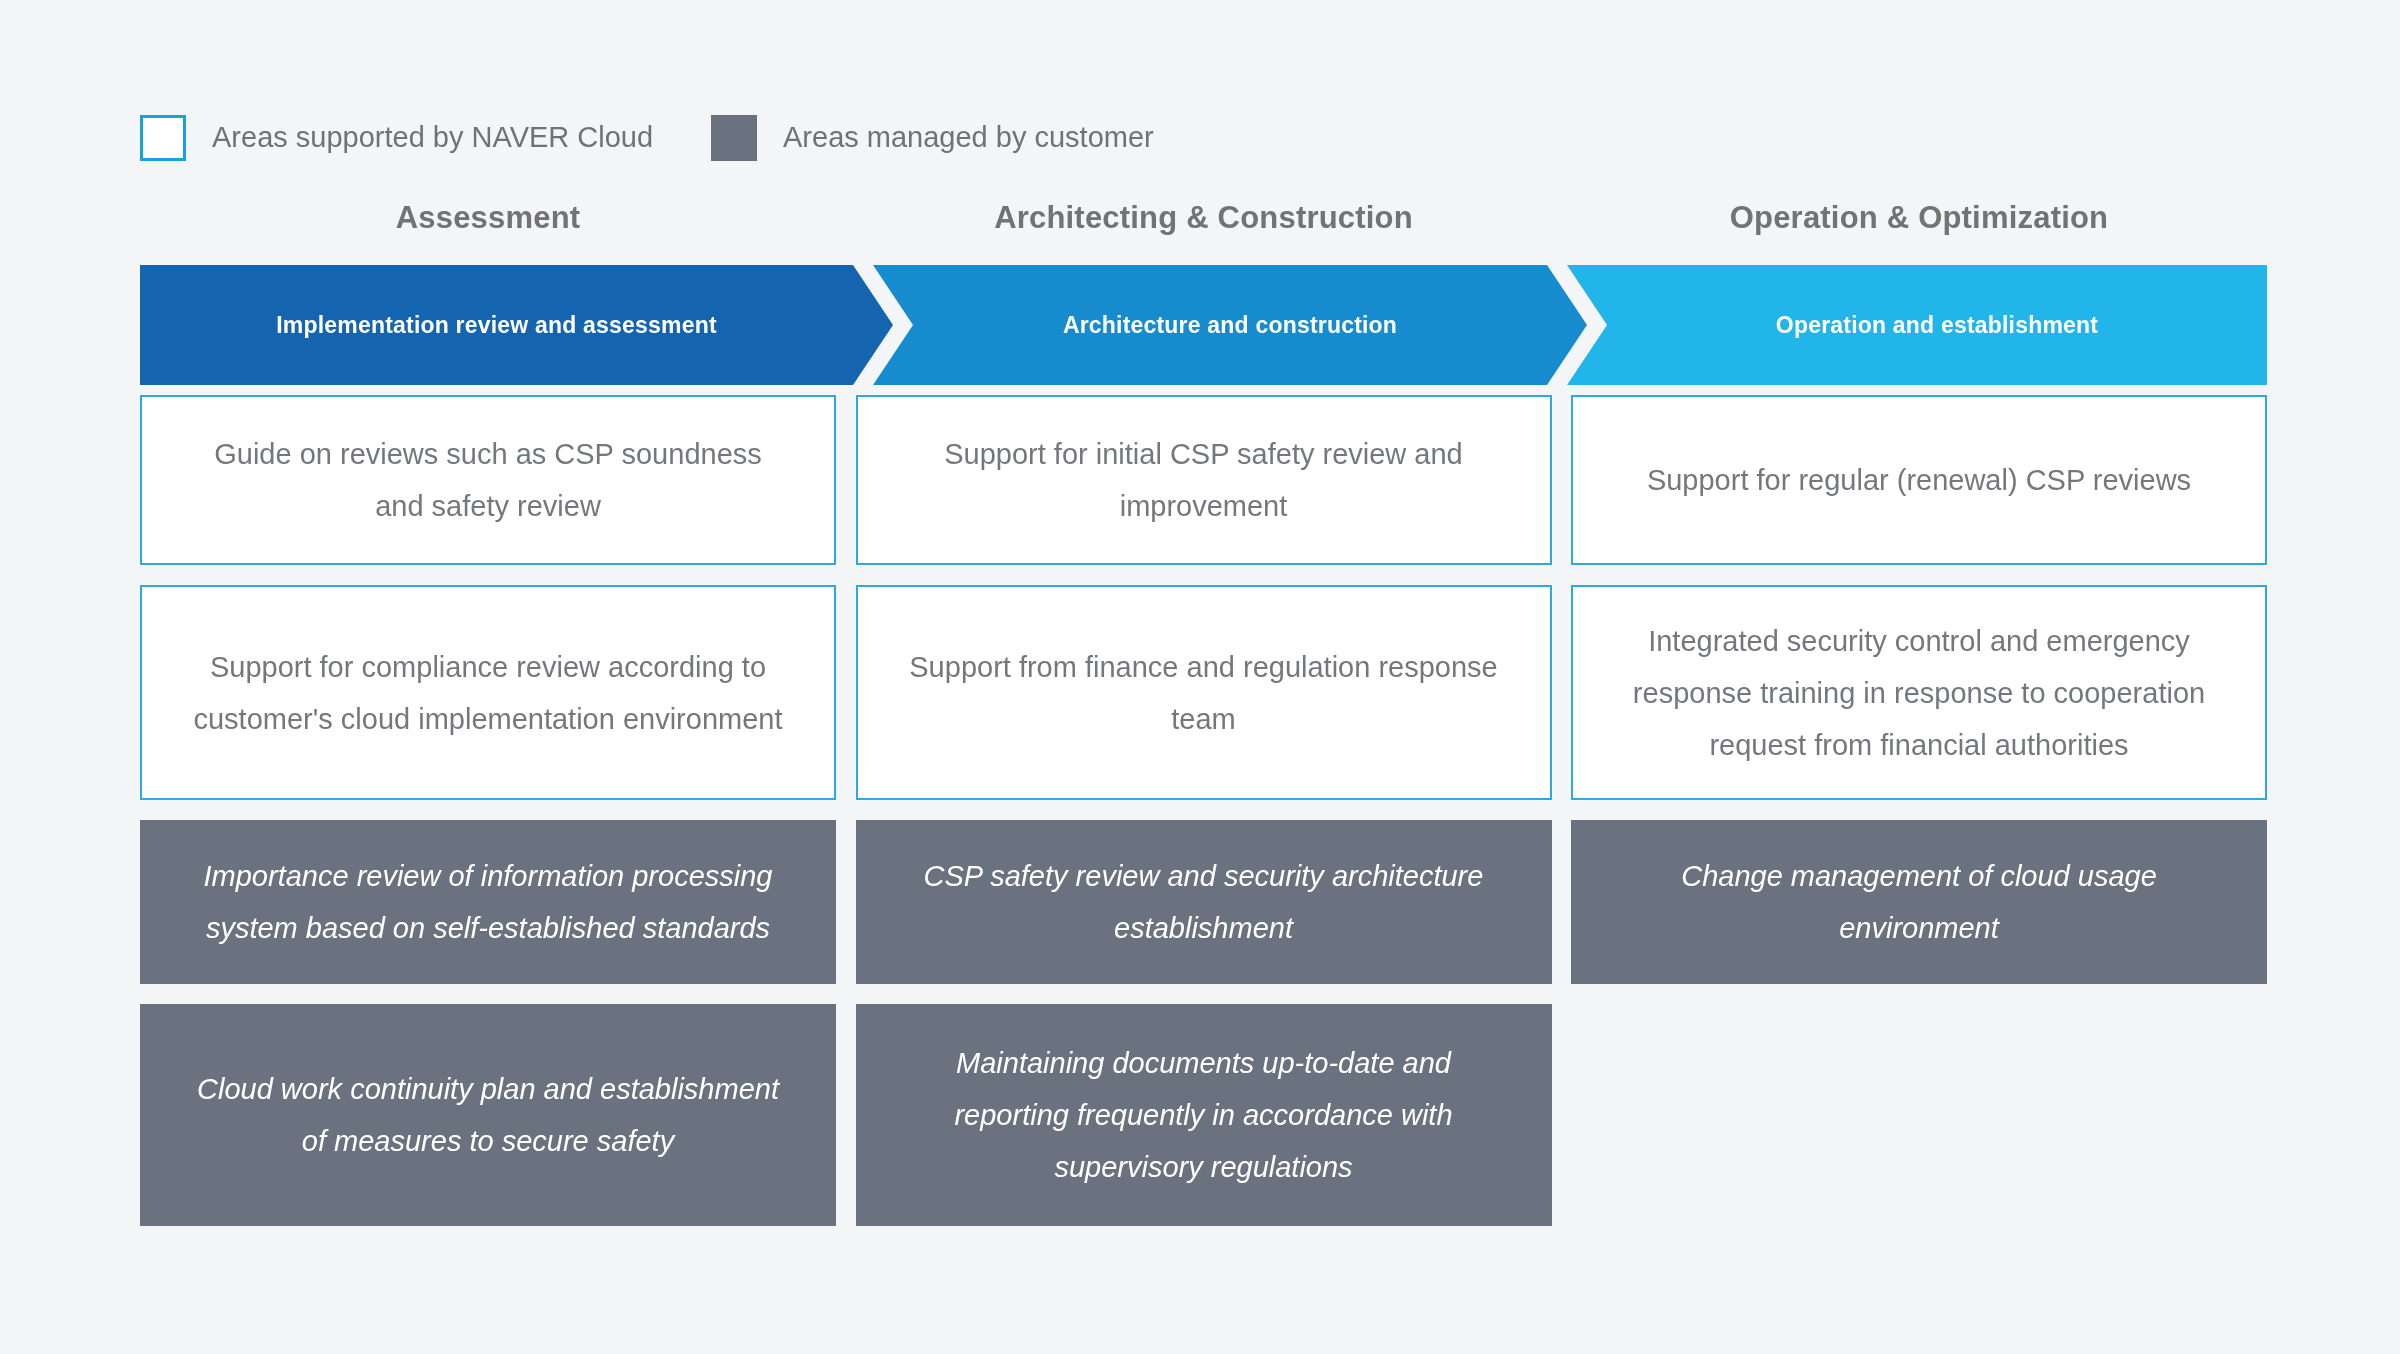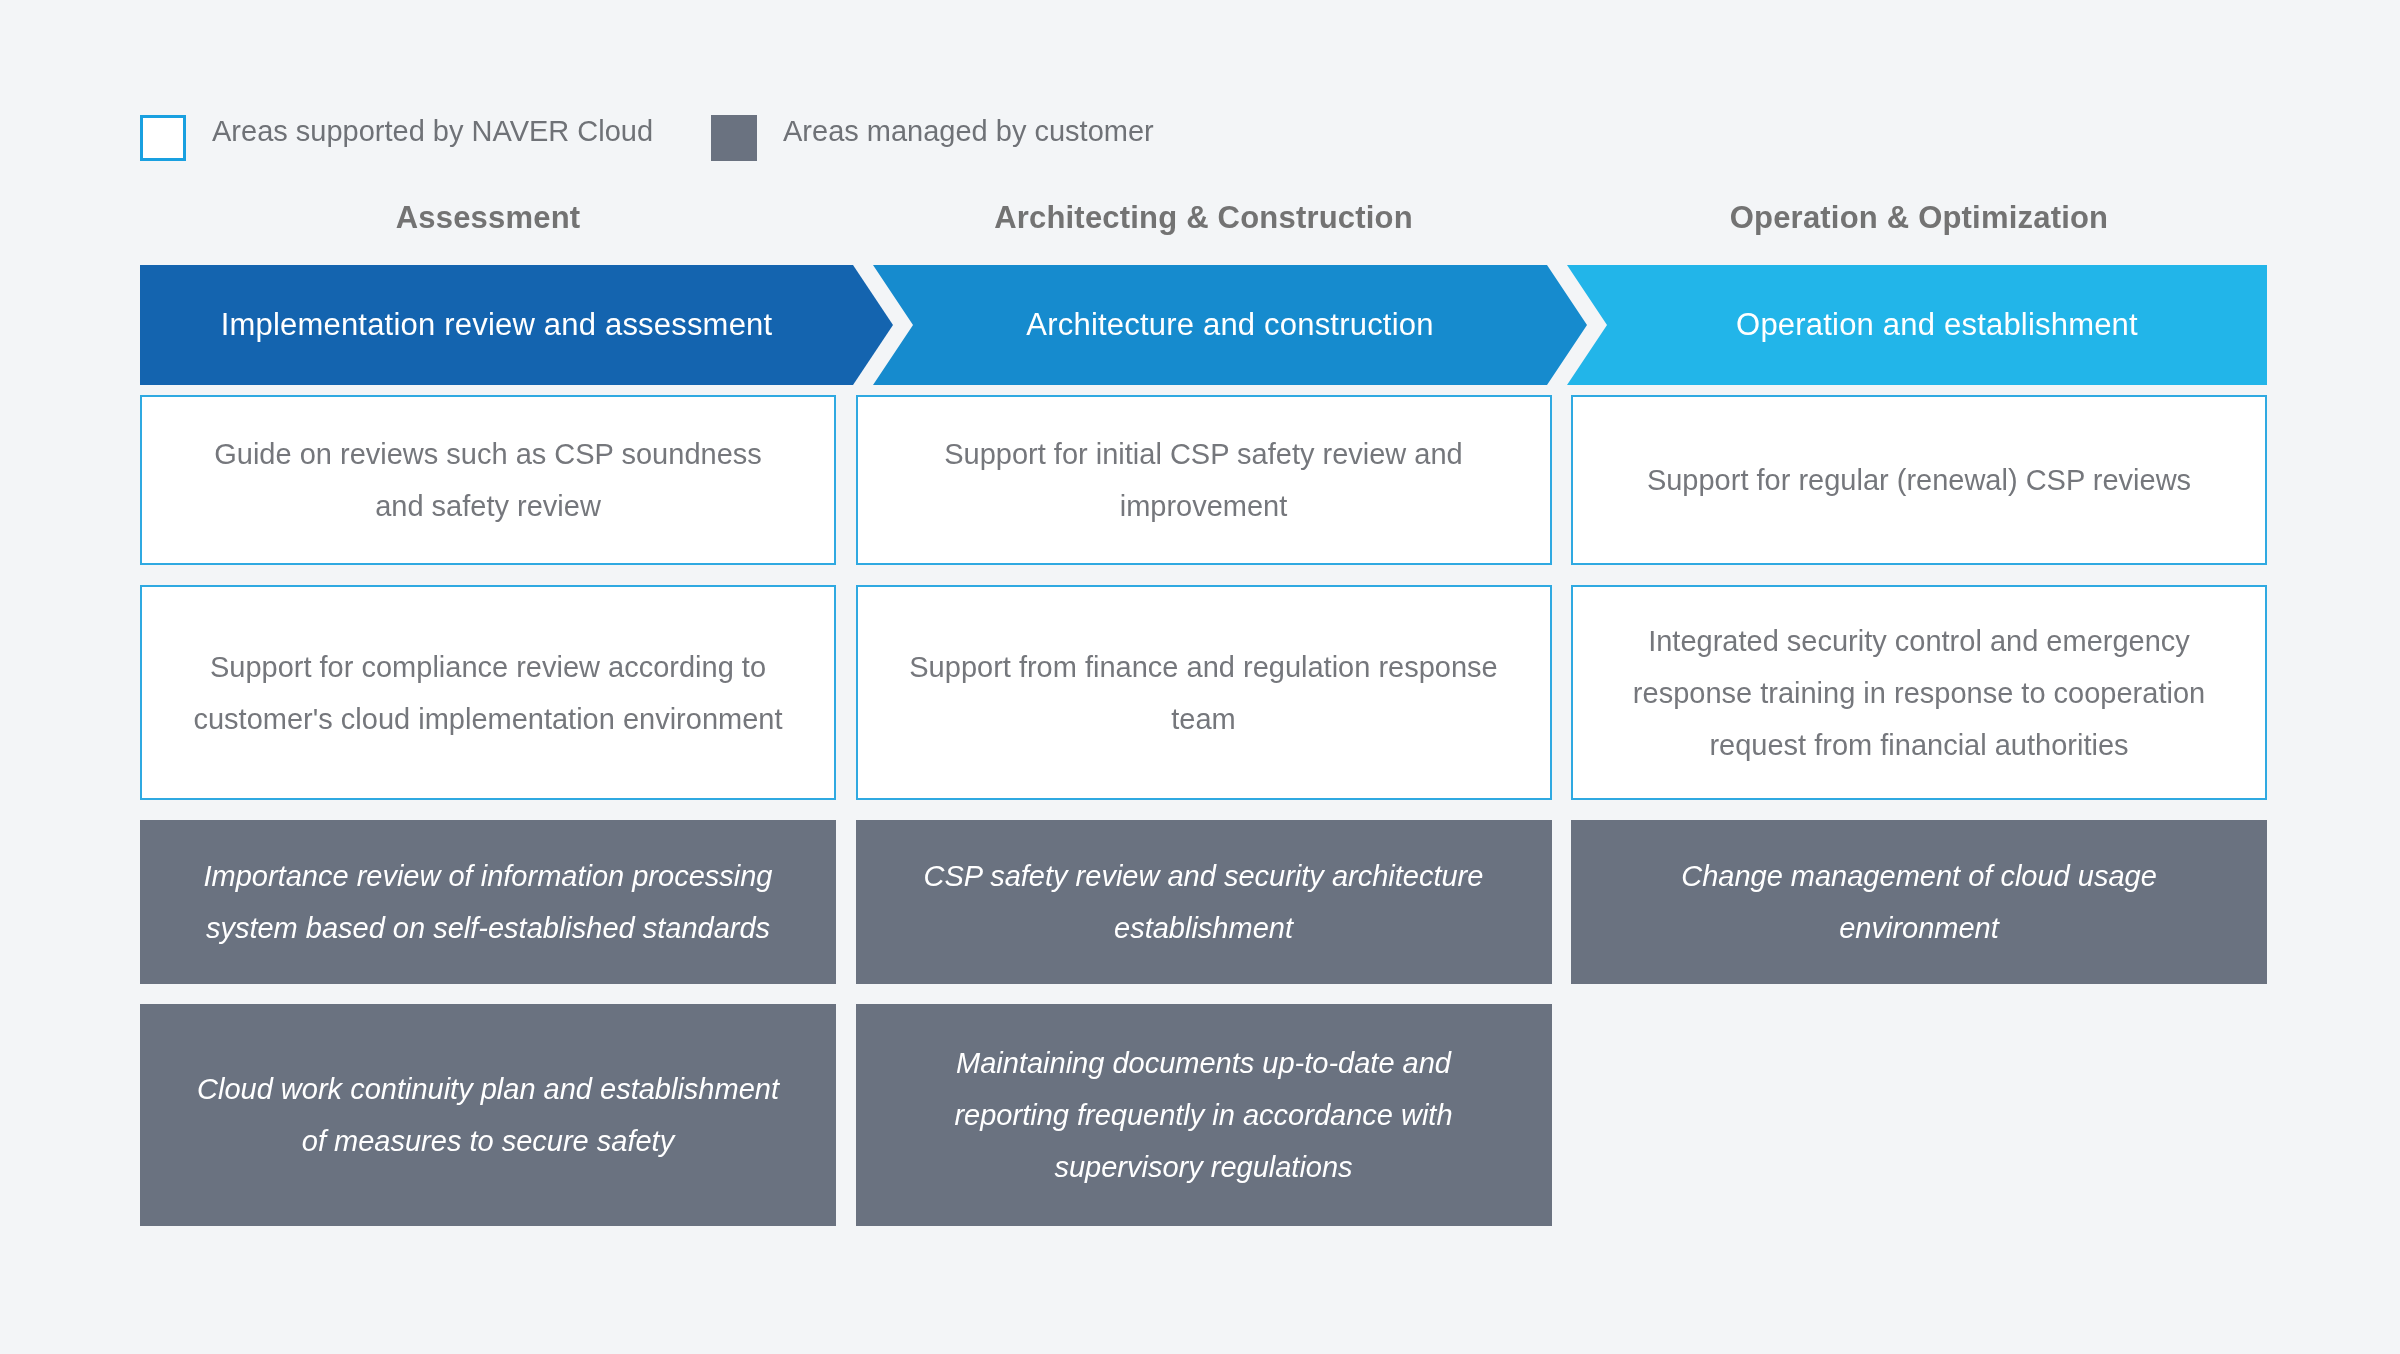--- a/index.html
+++ b/index.html
@@ -24,21 +24,21 @@
 
   
   .legend {
     margin-top: 95px;
     display: flex;
     align-items: center;
     height: 46px;
   }
   .legend-item {
     display: flex;
-    align-items: flex-start;
+    align-items: center;
     margin-top: 39px;
   }
   .legend-item.first { width: 571px; }
   .swatch {
     width: 46px;
     height: 46px;
     box-sizing: border-box;
     flex: 0 0 auto;
   }
   .swatch-supported {
@@ -85,22 +85,22 @@
   .banner {
     position: absolute;
     top: 0;
     height: 120px;
     display: flex;
     align-items: center;
     justify-content: center;
   }
   .banner-label {
     color: #ffffff;
-    font-size: 31px;
-    font-weight: normal;
+    font-size: 23px;
+    font-weight: bold;
     letter-spacing: 0.2px;
     white-space: nowrap;
   }
   .banner-1 {
     left: 0;
     width: 753px;
     background: #1464af;
     clip-path: polygon(0 0, calc(100% - 40px) 0, 100% 50%, calc(100% - 40px) 100%, 0 100%);
     padding-right: 40px;
     box-sizing: border-box;

